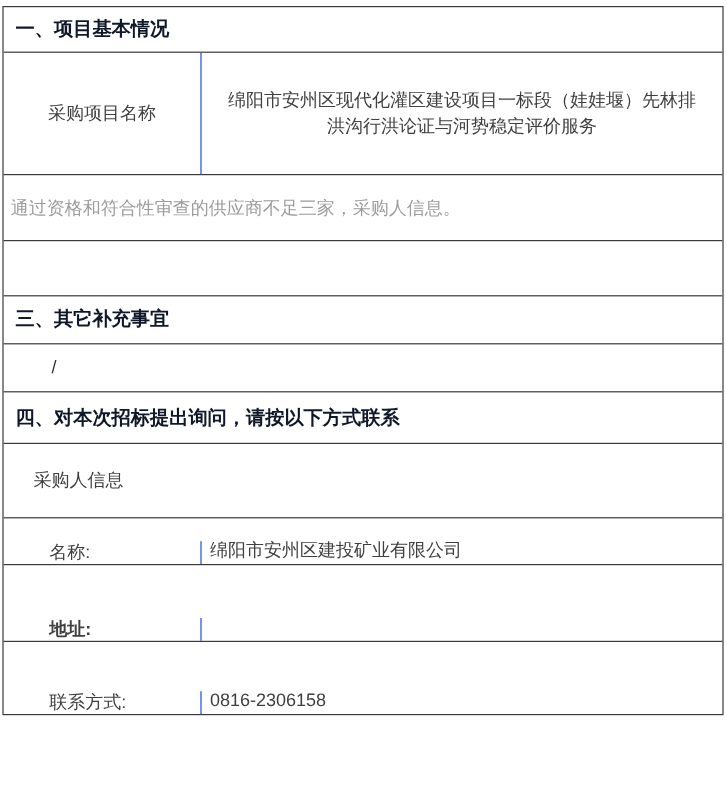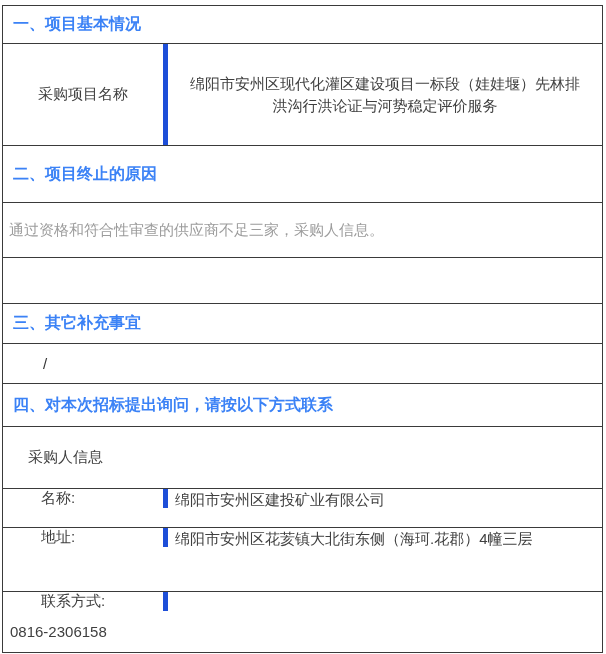--- a/index.html
+++ b/index.html
@@ -20,51 +20,51 @@
   .row {
     box-sizing:border-box;
     border-bottom:1px solid #3a3a3a;
     display:flex;
     align-items:center;
     font-size:15px;
   }
   .row:last-child { border-bottom:none; }
   .sec-h {
     font-weight:bold;
-    color:#3b82f6;
+    color:#0f172a;
     font-size:16px;
     padding-left:10px;
   }
   .h-r1  { height:38px; }
   .h-r2  { height:102px; padding:0; align-items:stretch; }
   .h-r3  { height:57px; }
   .h-r4  { height:55px; }
   .h-r5  { height:46px; }
   .h-r6  { height:40px; }
   .h-r7  { height:40px; }
   .h-r8  { height:43px;font-family:Liberation Serif, serif; }
   .h-r9  { height:62px; }
   .h-r10 { height:39px; }
-  .h-r11 { height:64px; }
-  .h-r12 { height:60px;flex-direction:column; }
+  .h-r11 { height:64px;font-weight:bold; }
+  .h-r12 { height:60px; }
   .cell-label {
     box-sizing:border-box;
     width:165px;
-    border-right:5px solid #1d4ed8;
+    border-right:1px solid #1d4ed8;
     display:flex; align-items:center; justify-content:center;
     flex:none;
   }
   .cell-value {
     flex:1;
     display:flex; align-items:center; justify-content:center;
     text-align:center;
     padding:0 16px;
     line-height:22px;
   }
-  .kv { padding:0; align-items:flex-start; }
+  .kv { padding:0; align-items:flex-end; }
   .kv .cell-label { justify-content:flex-start; padding-left:38px; }
   .kv .cell-value { justify-content:flex-start; text-align:left; padding:0 8px 0 7px; }
   .grey-text { color:#9c9c9c; padding-left:6px; }
   .slash-row { padding-left:40px; color:#333333; }
   .contact-head { padding-left:25px; }
 </style>
 </head>
 <body>
 
 <div class="doc">
@@ -76,23 +76,20 @@
 
     <div class="row h-r2">
       <div class="cell-label">
         <span>采购项目名称</span>
       </div>
       <div class="cell-value">
         <span>绵阳市安州区现代化灌区建设项目一标段（娃娃堰）先林排洪沟行洪论证与河势稳定评价服务</span>
       </div>
     </div>
 
-    <div class="row h-r3 sec-h">
-      <span>二、项目终止的原因</span>
-    </div>
 
     <div class="row h-r4 grey-text">
       <span>通过资格和符合性审查的供应商不足三家，采购人信息。</span>
     </div>
 
     <div class="row h-r5">
       <span></span>
     </div>
 
     <div class="row h-r6 sec-h">
@@ -117,23 +114,20 @@
       </div>
       <div class="cell-value">
         <span>绵阳市安州区建投矿业有限公司</span>
       </div>
     </div>
 
     <div class="row h-r11 kv">
       <div class="cell-label">
         <span>地址:</span>
       </div>
-      <div class="cell-value">
-        <span>绵阳市安州区花荄镇大北街东侧（海珂.花郡）4幢三层</span>
-      </div>
     </div>
 
     <div class="row h-r12 kv">
       <div class="cell-label">
         <span>联系方式:</span>
       </div>
       <div class="cell-value">
         <span>0816-2306158</span>
       </div>
     </div>

